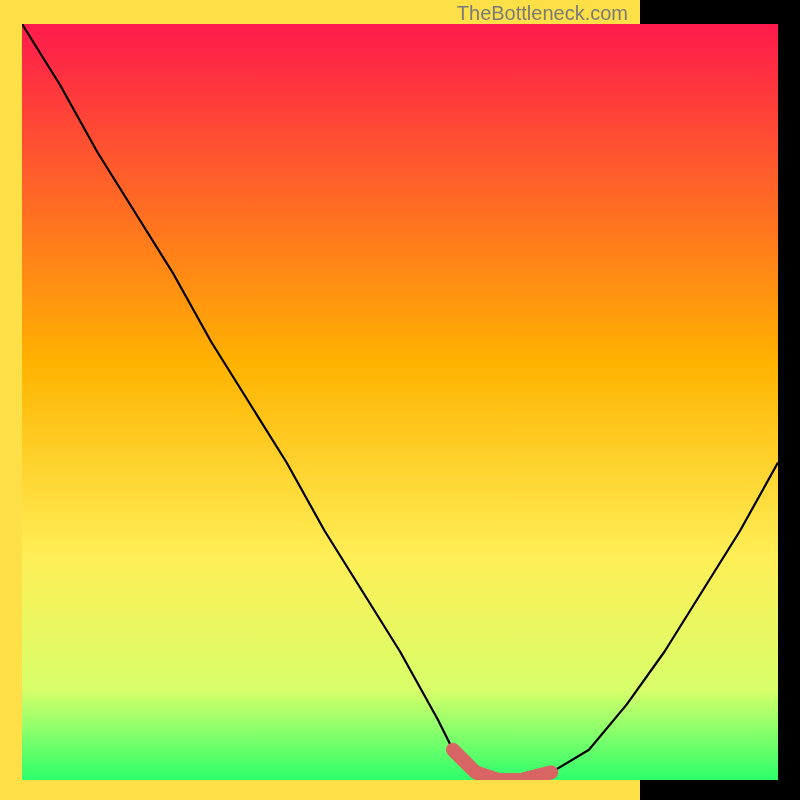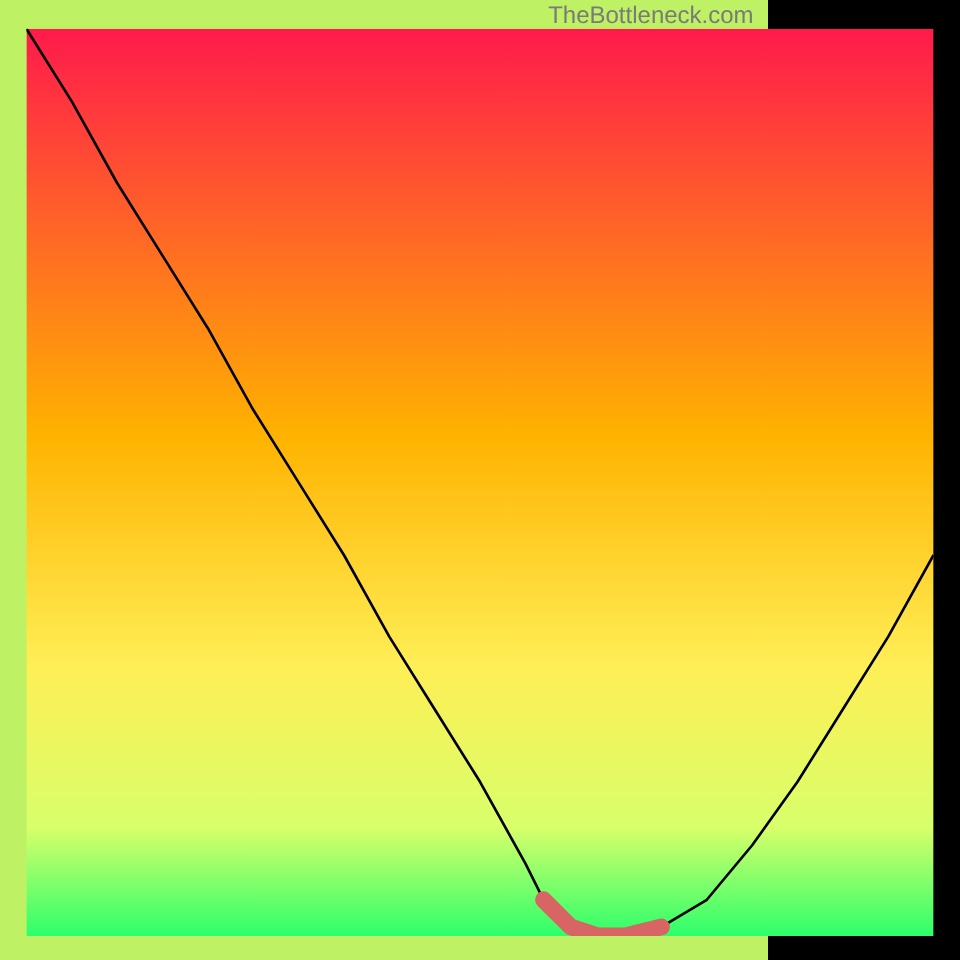--- a/index.html
+++ b/index.html
@@ -8,21 +8,21 @@
     width: 800px;
     height: 800px;
     background: #000;
     font-family: Arial, Helvetica, sans-serif;
     overflow: hidden;
   }
   .frame {
     position: relative;
     width: 640px;
     height: 800px;
-    background: #bef264;
+    background: #fde047;
     text-decoration: underline;
   }
   .watermark {
     position: absolute;
     top: 2px;
     right: 12px;
     color: #7a7a7a;
     font-size: 20px;
     font-weight: 500;
     z-index: 10;

